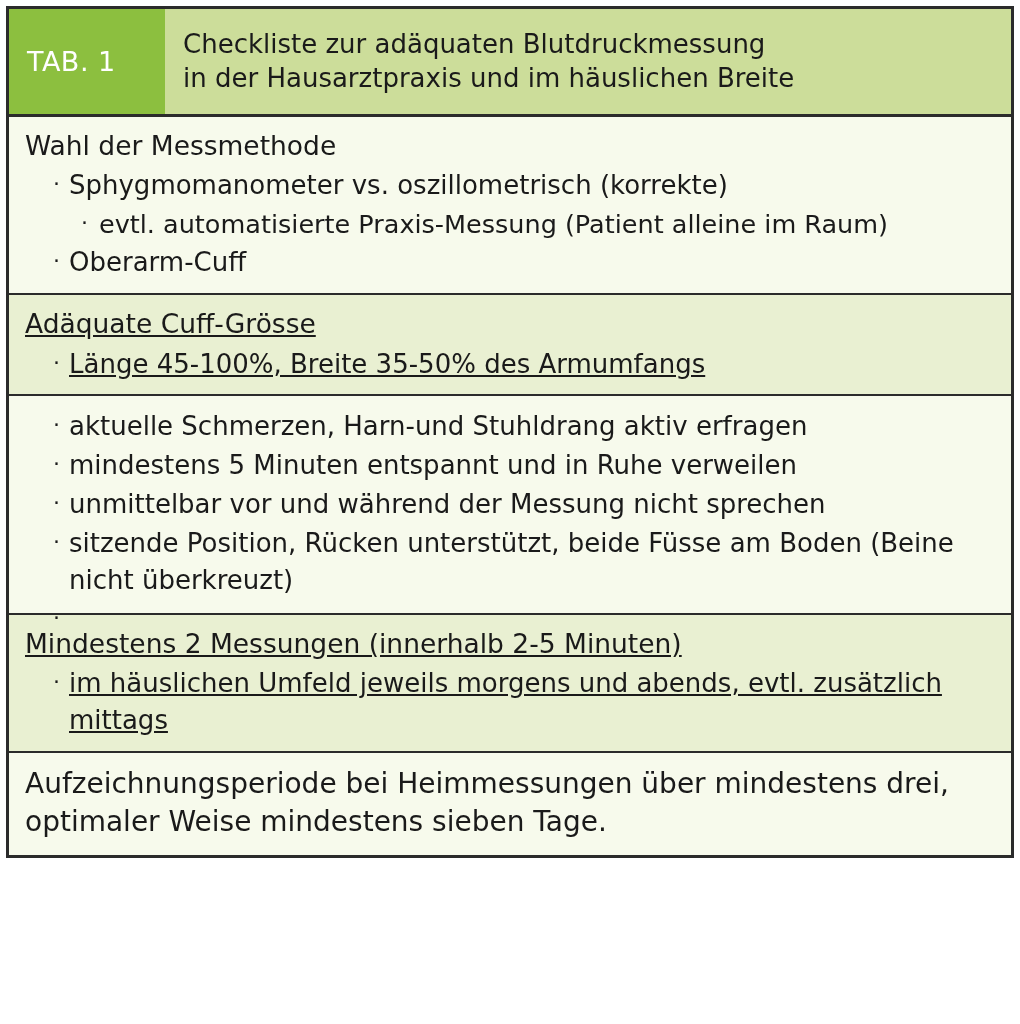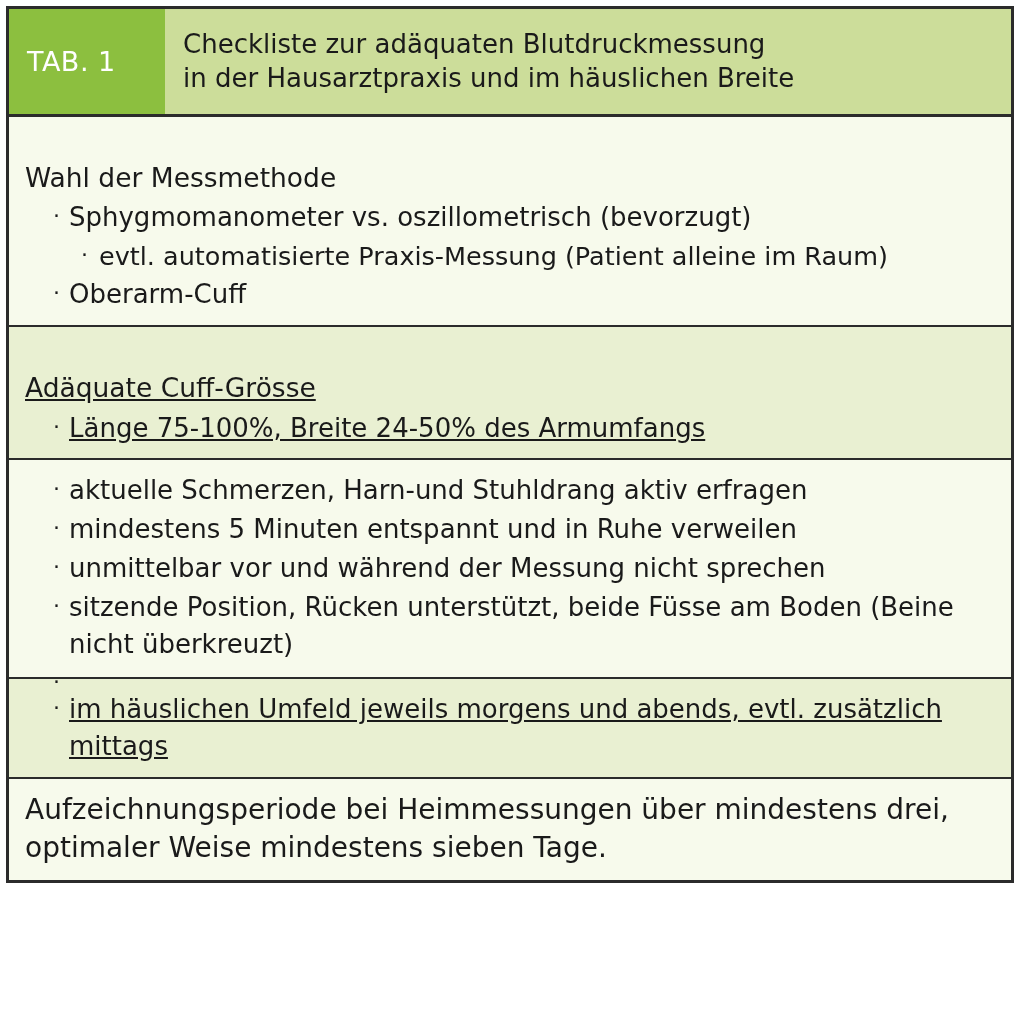--- a/index.html
+++ b/index.html
@@ -68,21 +68,20 @@
   }
   .section.shade-mid {
     background: #e9f0d2;
     text-decoration: underline;
   }
   .section-title {
     font-size: 26.5px;
     line-height: 1.3;
     color: #1a1a1a;
     padding: 2px 0 2px 2px;
-    margin-top: 32px;
   }
   ul.items {
     list-style: none;
     margin: 2px 0 0 0;
     padding: 0;
   }
   ul.items li {
     position: relative;
     font-size: 26px;
     line-height: 1.42;
@@ -123,39 +122,39 @@
         <span class="line">Checkliste zur adäquaten Blutdruckmessung</span>
         <span class="line">in der Hausarztpraxis und im häuslichen Breite</span>
       </div>
     </div>
 
     <div class="section shade-light">
       <div class="section-title">Wahl der Messmethode</div>
       <ul class="items">
         <li class="level-1">
           <span class="bullet">·</span>
-          <span>Sphygmomanometer vs. oszillometrisch (bevorzugt)</span>
+          <span>Sphygmomanometer vs. oszillometrisch (korrekte)</span>
         </li>
         <li class="level-2">
           <span class="bullet">·</span>
           <span>evtl. automatisierte Praxis-Messung (Patient alleine im Raum)</span>
         </li>
         <li class="level-1">
           <span class="bullet">·</span>
           <span>Oberarm-Cuff</span>
         </li>
       </ul>
     </div>
 
     <div class="section shade-mid">
       <div class="section-title">Adäquate Cuff-Grösse</div>
       <ul class="items">
         <li class="level-1">
           <span class="bullet">·</span>
-          <span>Länge 75-100%, Breite 24-50% des Armumfangs</span>
+          <span>Länge 45-100%, Breite 35-50% des Armumfangs</span>
         </li>
       </ul>
     </div>
 
     <div class="section shade-light">
       <ul class="items">
         <li class="level-1">
           <span class="bullet">·</span>
           <span>aktuelle Schmerzen, Harn-und Stuhldrang aktiv erfragen</span>
         </li>
@@ -171,20 +170,21 @@
           <span class="bullet">·</span>
           <span>sitzende Position, Rücken unterstützt, beide Füsse am Boden (Beine nicht überkreuzt)</span>
         </li>
         <li class="level-1">
           <span class="bullet">·</span>
         </li>
       </ul>
     </div>
 
     <div class="section shade-mid">
+      <div class="section-title">Mindestens 2 Messungen (innerhalb 2-5 Minuten)</div>
       <ul class="items">
         <li class="level-1">
           <span class="bullet">·</span>
           <span>im häuslichen Umfeld jeweils morgens und abends, evtl. zusätzlich mittags</span>
         </li>
       </ul>
     </div>
 
     <div class="section shade-light">
       <div class="plain-block">Aufzeichnungsperiode bei Heimmessungen über mindestens drei, optimaler Weise mindestens sieben Tage.</div>

